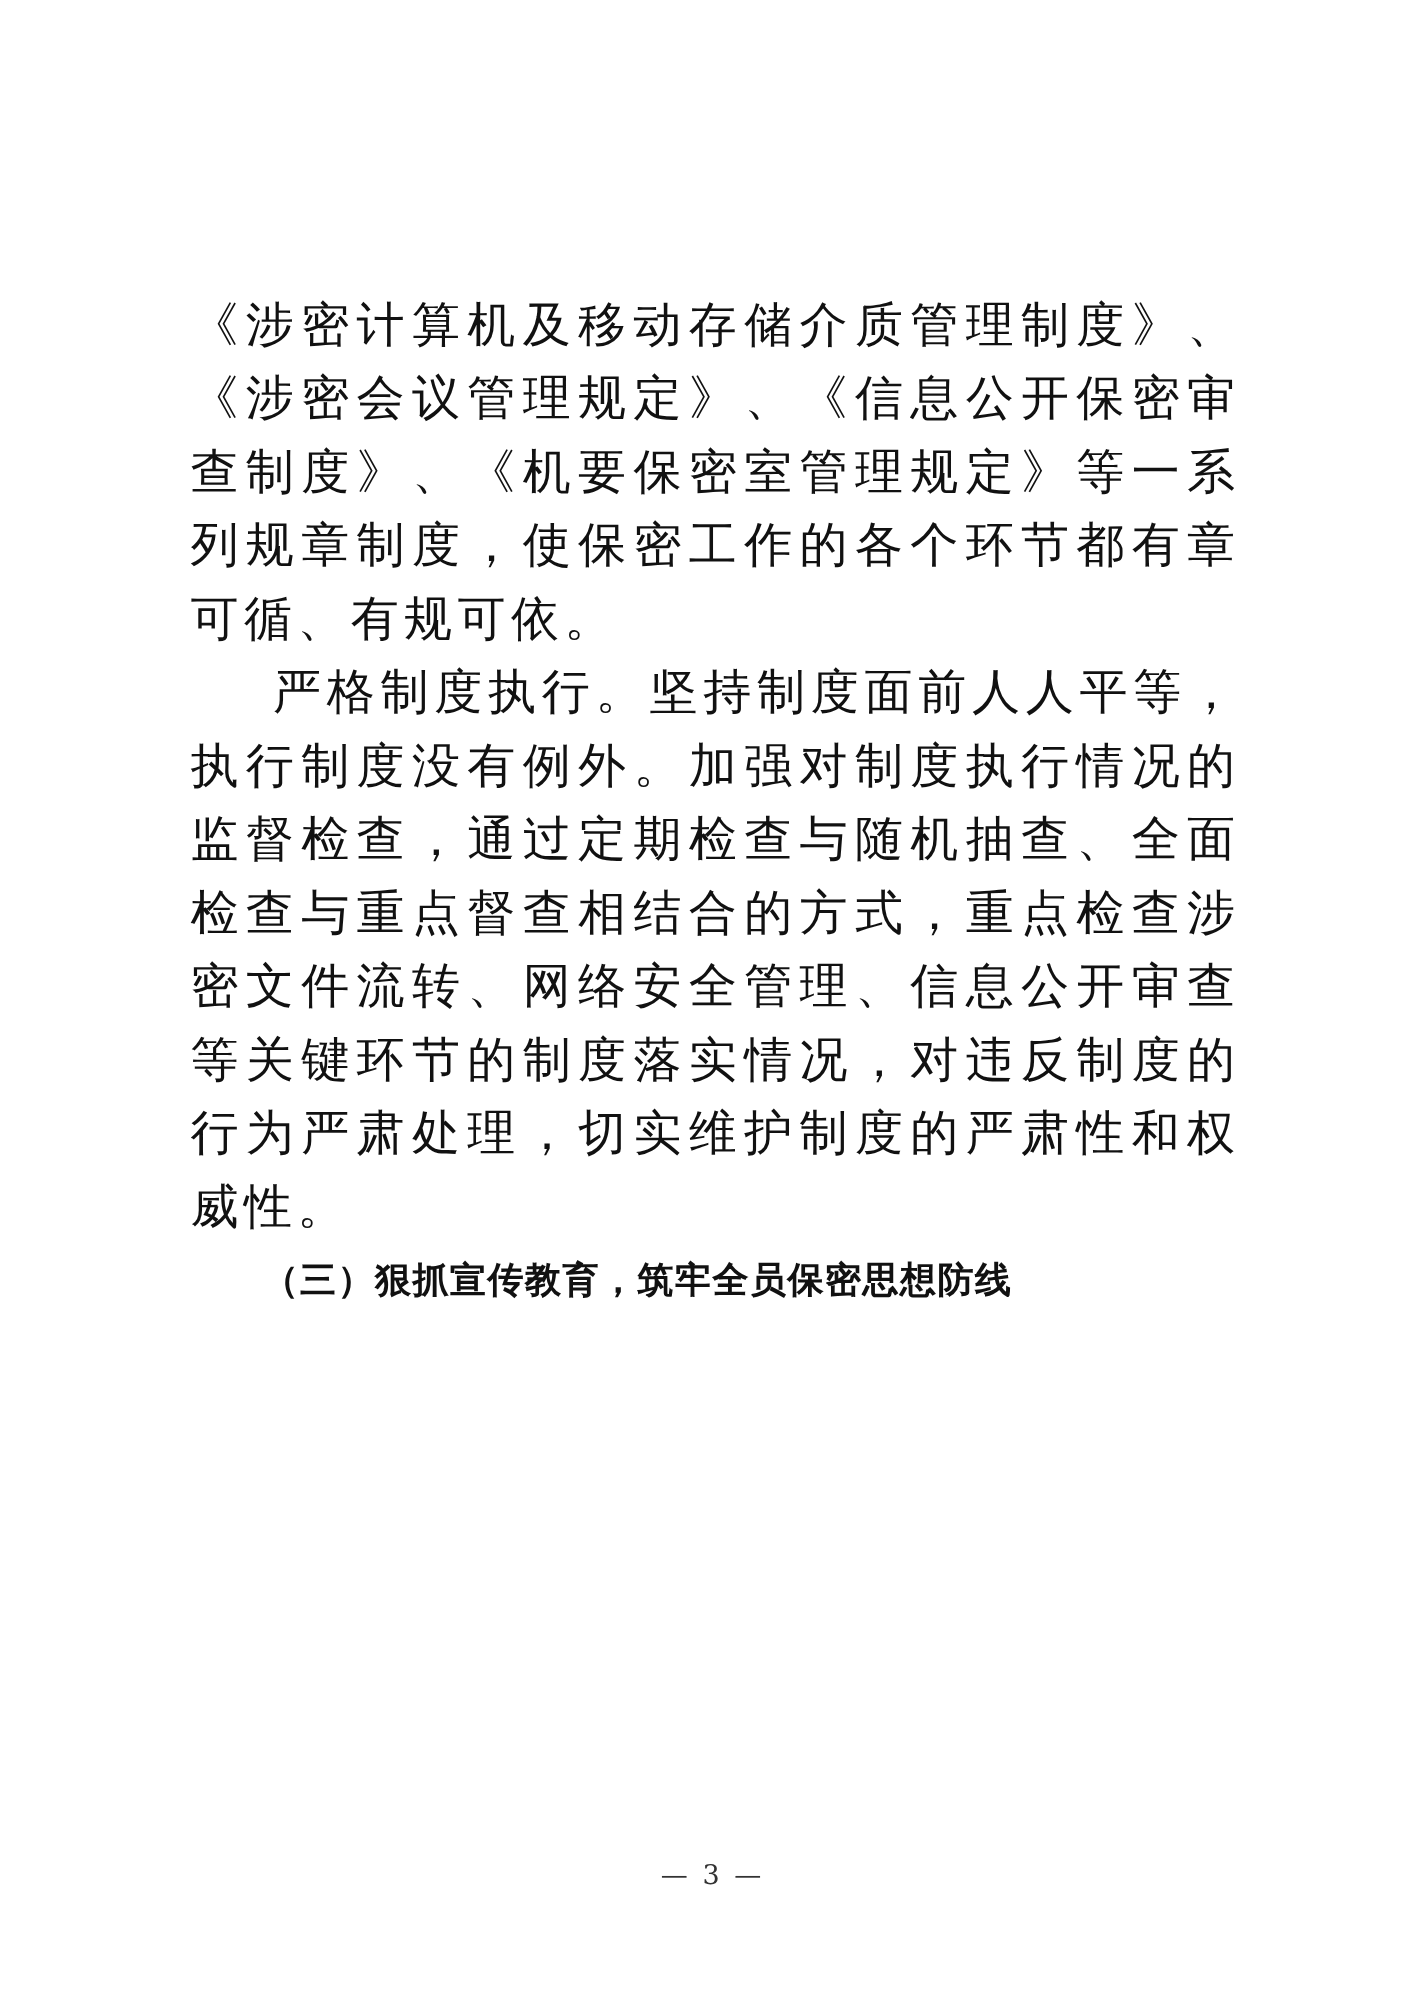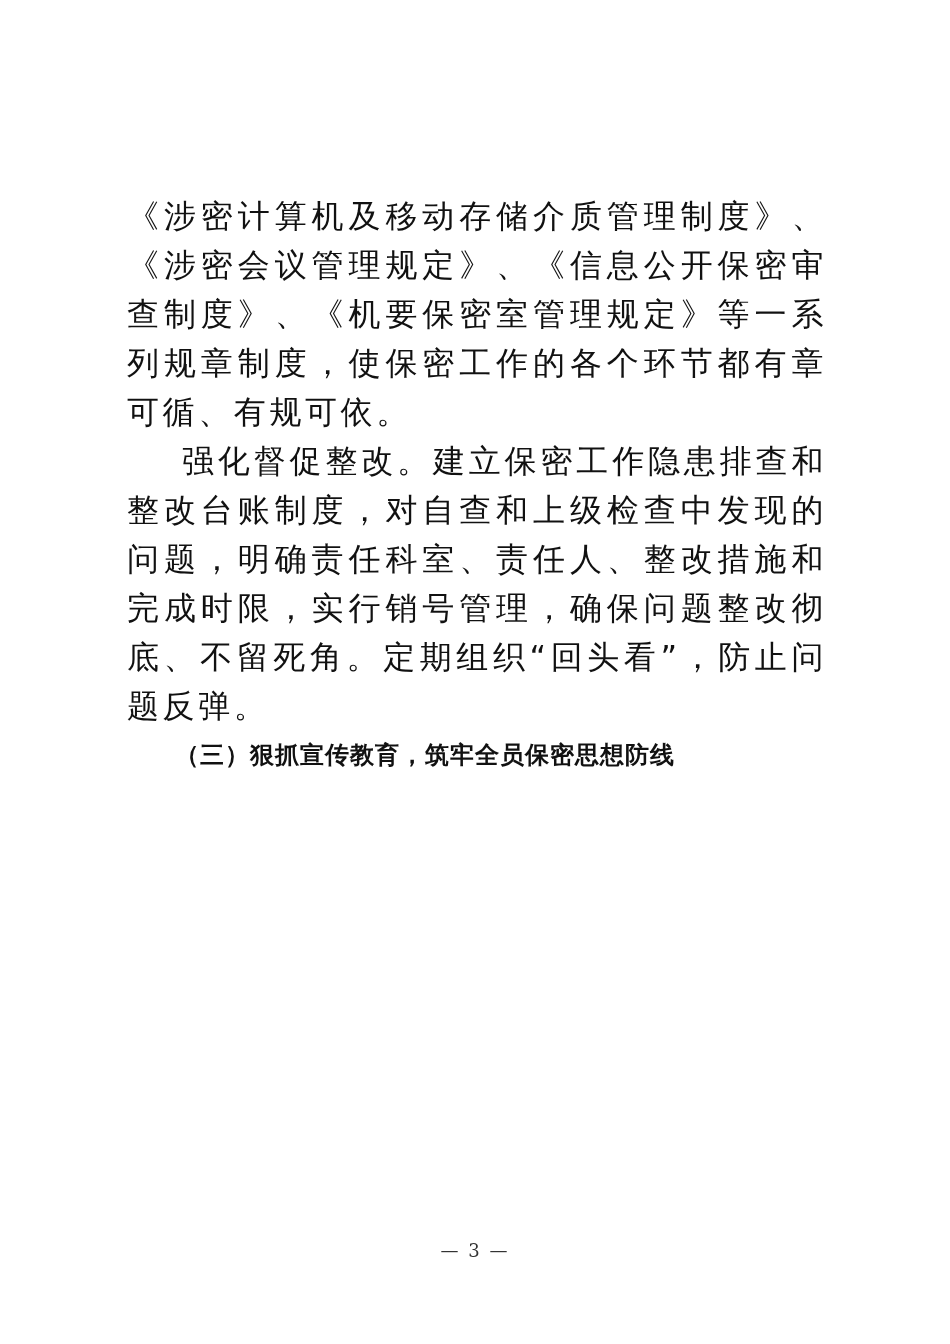--- a/index.html
+++ b/index.html
@@ -51,17 +51,17 @@
       font-size: 18px;
       color: #333333;
       letter-spacing: 2px;
     }
   </style>
 </head>
 <body>
 
 <div class="page">
   <p class="para">《涉密计算机及移动存储介质管理制度》、《涉密会议管理规定》、《信息公开保密审查制度》、《机要保密室管理规定》等一系列规章制度，使保密工作的各个环节都有章可循、有规可依。</p>
-  <p class="para indent">强化督促整改。建立保密工作隐患排查和整改台账制度，对自查和上级检查中发现的问题，明确责任科室、责任人、整改措施和完成时限，实行销号管理，确保问题整改彻底、不留死角。定期组织“回头看”，防止问题反弹。</p>
+  <p class="para indent">严格制度执行。坚持制度面前人人平等，执行制度没有例外。加强对制度执行情况的监督检查，通过定期检查与随机抽查、全面检查与重点督查相结合的方式，重点检查涉密文件流转、网络安全管理、信息公开审查等关键环节的制度落实情况，对违反制度的行为严肃处理，切实维护制度的严肃性和权威性。</p>
   <h3 class="heading">（三）狠抓宣传教育，筑牢全员保密思想防线</h3>
 </div>
 
 <div class="footer">— 3 —</div>
 
 </body></html>

